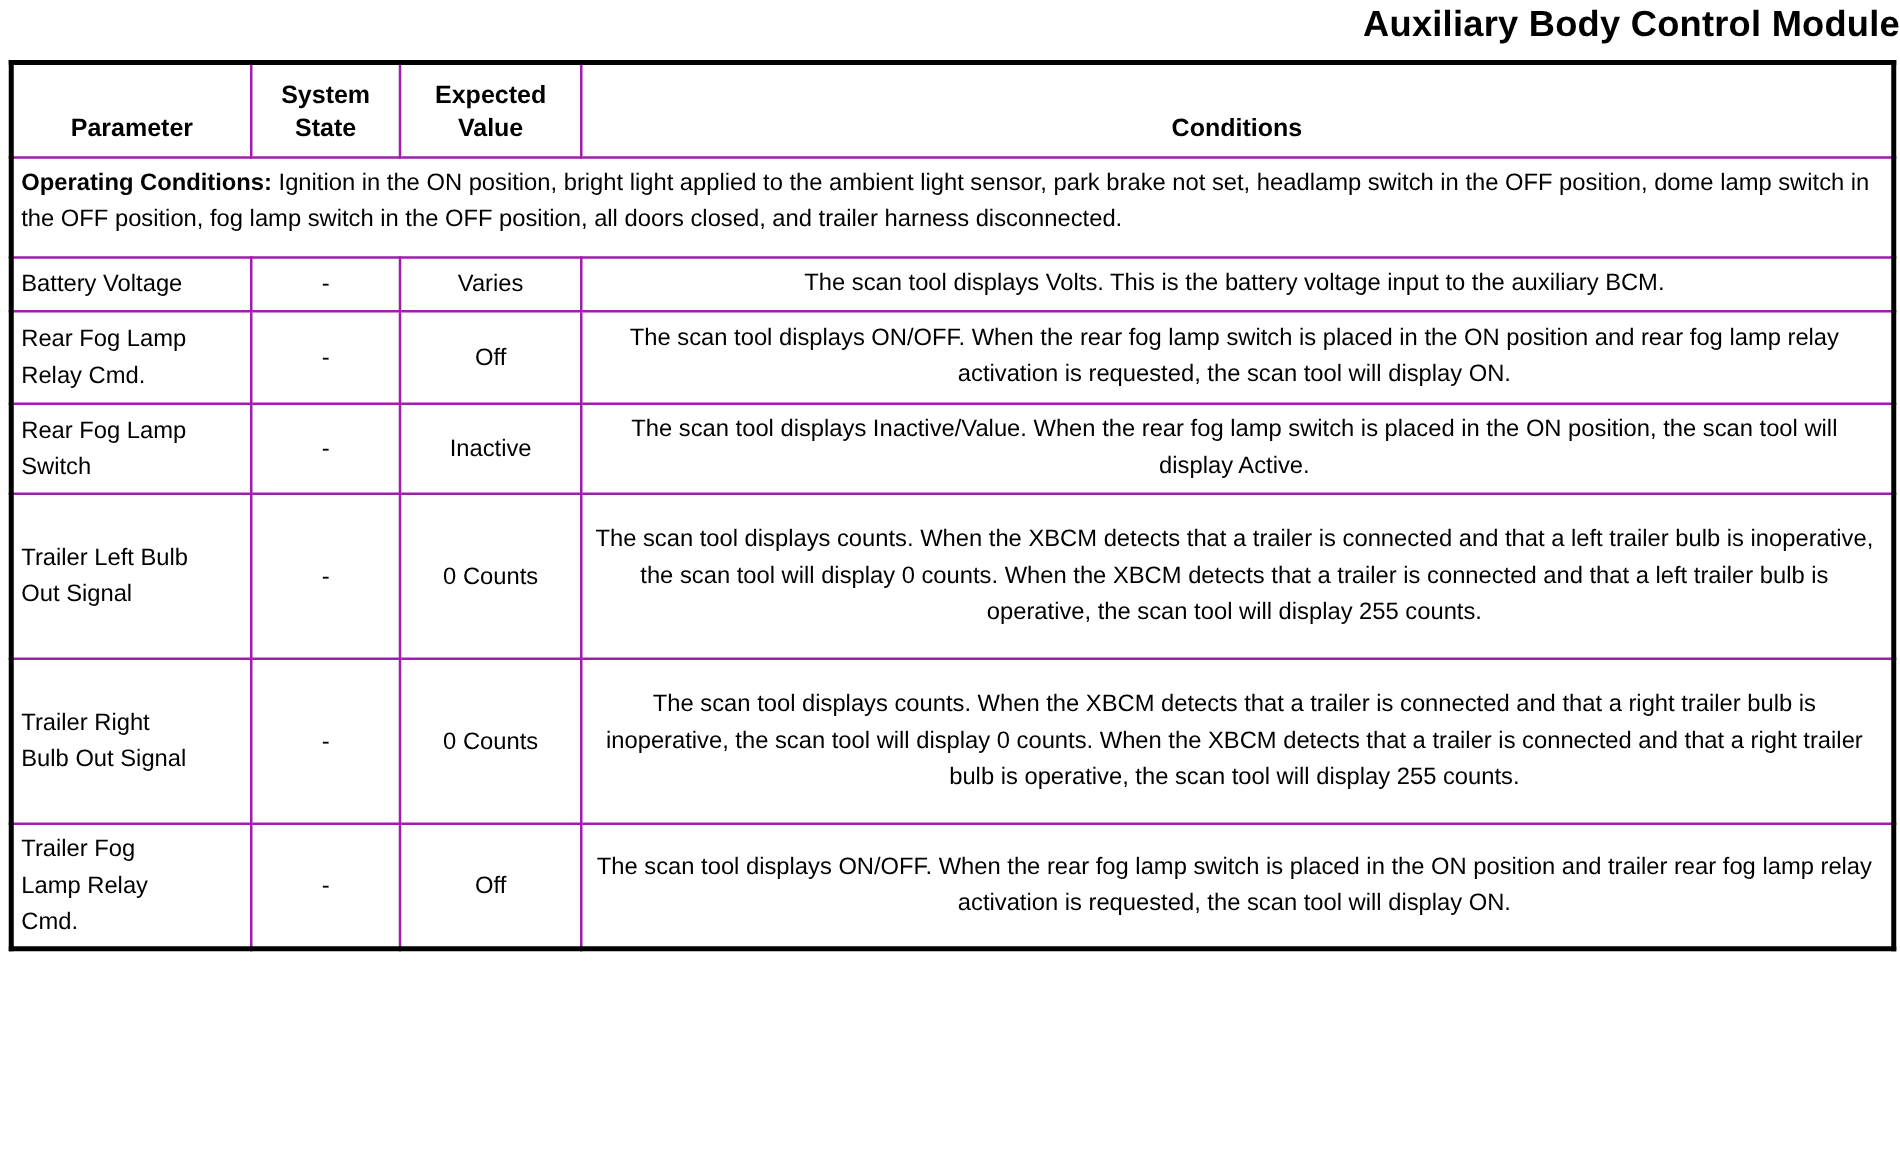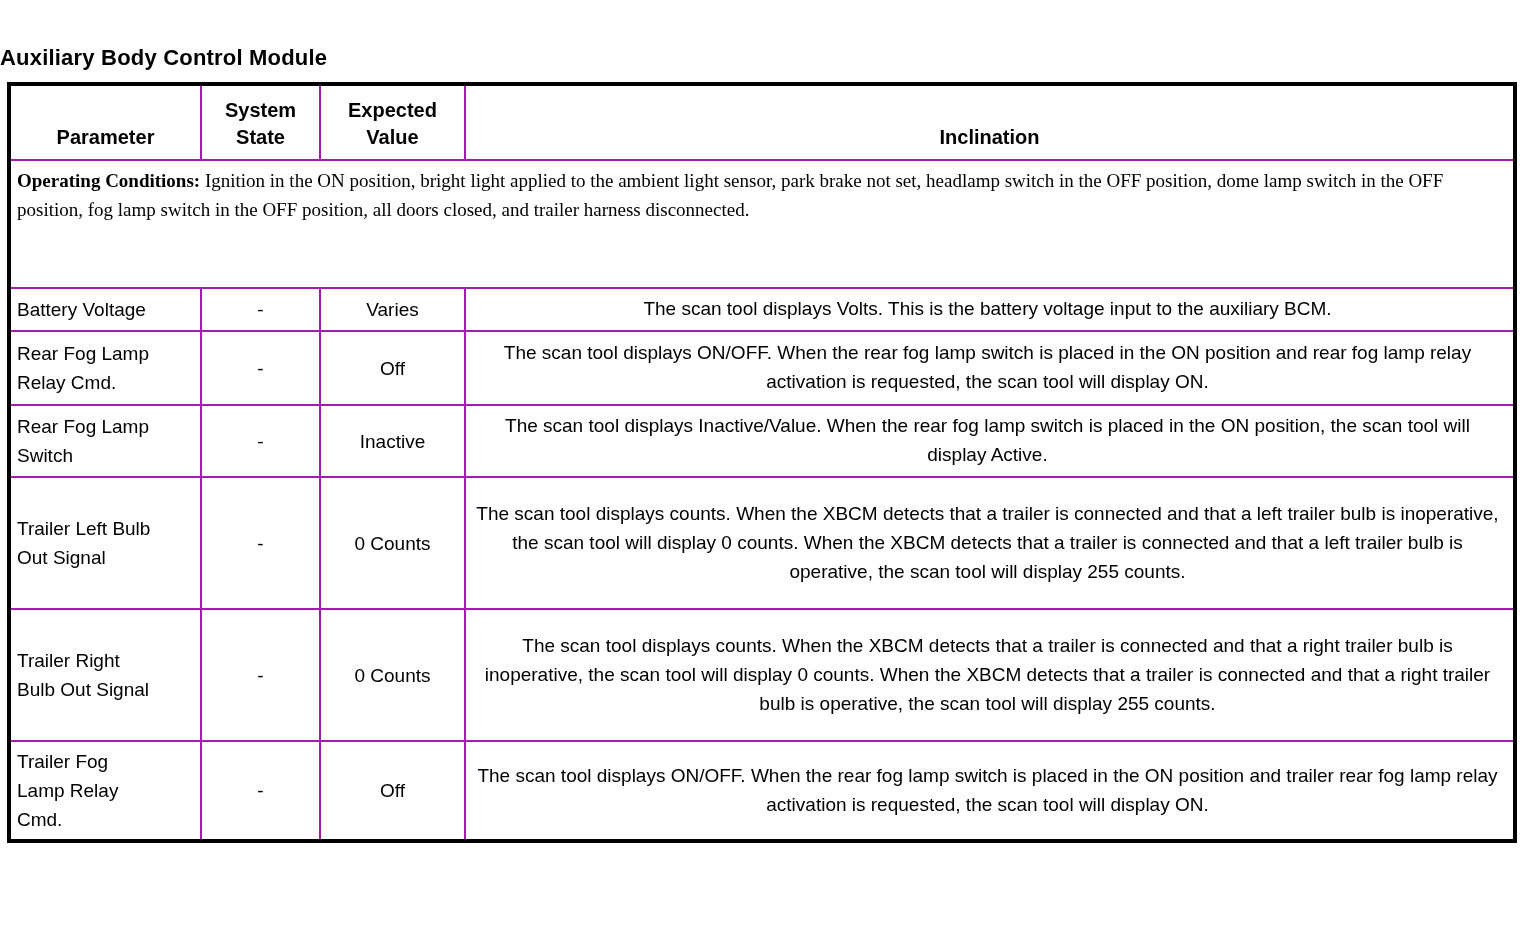--- a/index.html
+++ b/index.html
@@ -10,26 +10,25 @@
     color: #000000;
     font-family: "Liberation Sans", sans-serif;
   }
   .page {
     width: 1520px;
     height: 926px;
     background: #ffffff;
     overflow: hidden;
   }
   .doc-title {
-    text-align: left;
+    text-align: right;
     font-weight: bold;
-    font-size: 22px;
+    font-size: 29px;
     padding: 4px 0 0 0;
     letter-spacing: 0.2px;
-    margin-top: 41px;
   }
   table.params-table {
     border-collapse: collapse;
     table-layout: fixed;
     width: 1506px;
     margin: 11px 7px 0 7px;
     border: 4px solid #000;
   }
   .params-table th,
   .params-table td {
@@ -86,25 +85,25 @@
       <col style="width:192px">
       <col style="width:119px">
       <col style="width:145px">
       <col style="width:1050px">
     </colgroup>
     <thead>
       <tr style="height:76px;">
         <th>Parameter</th>
         <th>System State</th>
         <th>Expected Value</th>
-        <th>Inclination</th>
+        <th>Conditions</th>
       </tr>
     </thead>
     <tbody id="rows-body">
-      <tr style="height:128px;font-family:Liberation Serif, serif;">
+      <tr style="height:80px;">
         <td class="op-cond-cell" colspan="4"><span class="op-label">Operating Conditions:</span><span> Ignition in the ON position, bright light applied to the ambient light sensor, park brake not set, headlamp switch in the OFF position, dome lamp switch in the OFF position, fog lamp switch in the OFF position, all doors closed, and trailer harness disconnected.</span></td>
       </tr>
     <tr class="data-row-h40">
       <td class="param-cell">Battery Voltage</td>
       <td class="state-cell">-</td>
       <td class="value-cell">Varies</td>
       <td class="desc-cell">The scan tool displays Volts. This is the battery voltage input to the auxiliary BCM.</td>
     </tr>
         <tr class="data-row-h74">
       <td class="param-cell">Rear Fog Lamp

